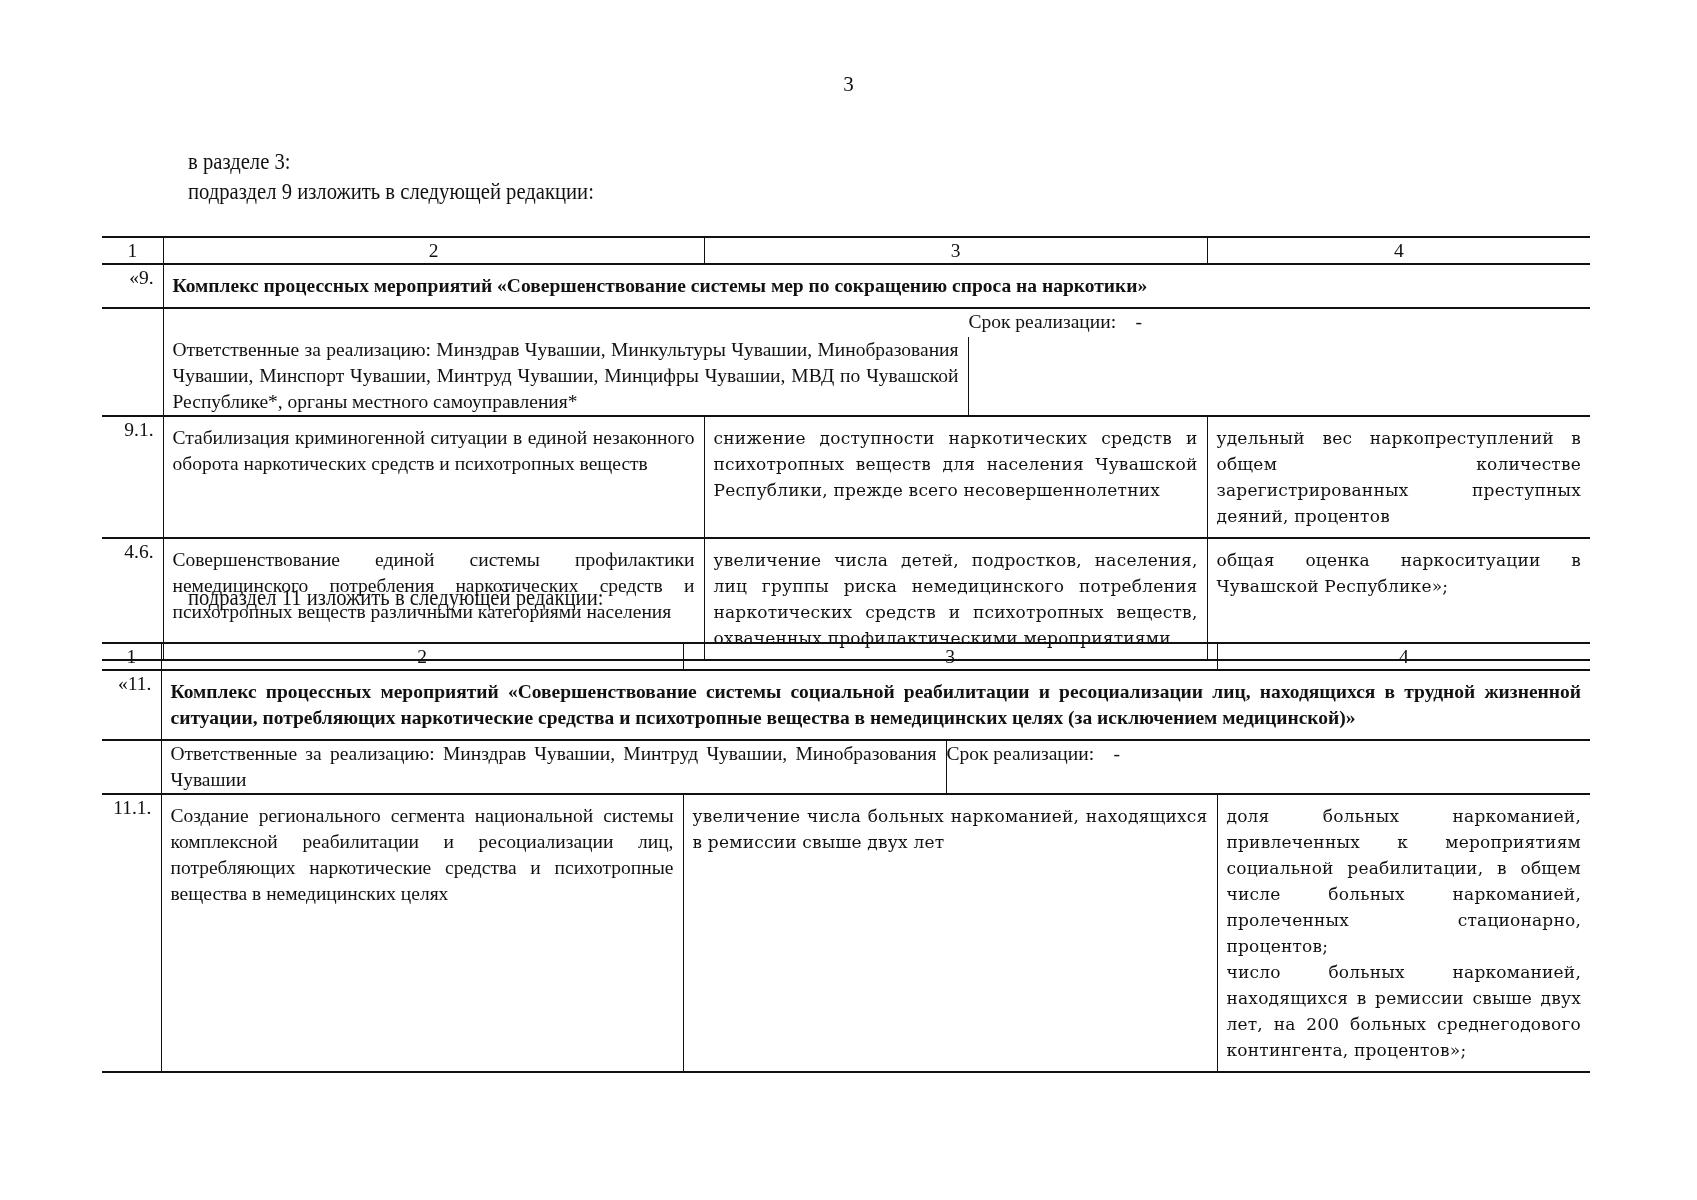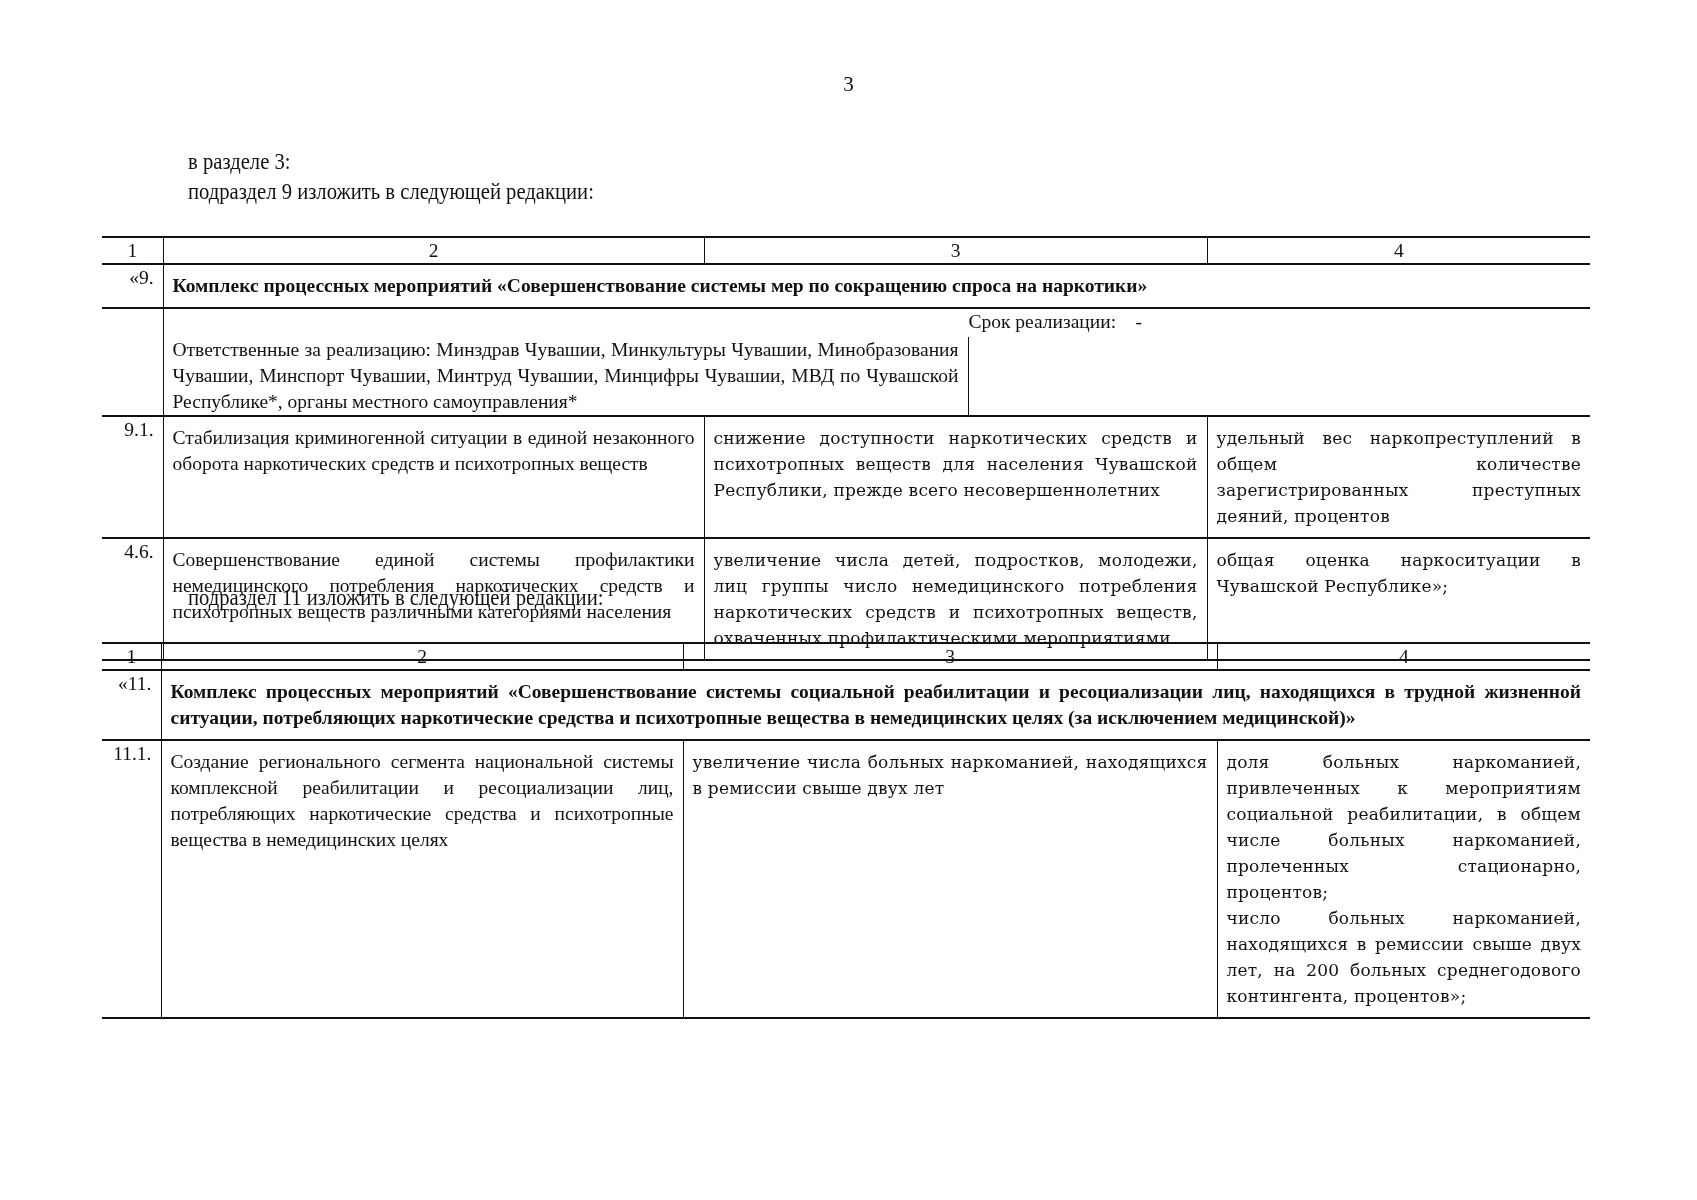--- a/index.html
+++ b/index.html
@@ -75,21 +75,21 @@
   </tr>
   <tr class="row">
     <td>9.1.</td>
     <td class="just">Стабилизация криминогенной ситуации в единой незаконного оборота наркотических средств и психотропных веществ</td>
     <td class="just wide">снижение доступности наркотических средств и психотропных веществ для населения Чувашской Республики, прежде всего несовершеннолетних</td>
     <td class="just wide">удельный вес наркопреступлений в общем количестве зарегистрированных преступных деяний, процентов</td>
   </tr>
   <tr class="last">
     <td>4.6.</td>
     <td class="just">Совершенствование единой системы профилактики немедицинского потребления наркотических средств и психотропных веществ различными категориями населения</td>
-    <td class="just wide">увеличение числа детей, подростков, молодежи, лиц группы число немедицинского потребления наркотических средств и психотропных веществ, охваченных профилактическими мероприятиями</td>
+    <td class="just wide">увеличение числа детей, подростков, населения, лиц группы риска немедицинского потребления наркотических средств и психотропных веществ, охваченных профилактическими мероприятиями</td>
     <td class="just wide">общая оценка наркоситуации в Чувашской Республике»;</td>
   </tr>
 </tbody>
   </table>
 
 <div class="intro" style="top:582px;">подраздел 11 изложить в следующей редакции:</div>
 
 <table class="doc" style="top:642px;">
   <colgroup>
     <col style="width:59px">
@@ -101,20 +101,29 @@
       <tr class="head">
     <td>1</td>
     <td>2</td>
     <td>3</td>
     <td>4</td>
   </tr>
   <tr class="title">
     <td>«11.</td>
     <td class="title" colspan="3">Комплекс процессных мероприятий «Совершенствование системы социальной реабилитации и ресоциализации лиц, находящихся в трудной жизненной ситуации, потребляющих наркотические средства и психотропные вещества в немедицинских целях (за исключением медицинской)»</td>
   </tr>
+  <tr class="row">
+    <td></td>
+    <td class="resp-cell" colspan="3">
+      <div class="resp-wrap">
+        <div class="resp-left" style="width:785px;">Ответственные за реализацию: Минздрав Чувашии, Минтруд Чувашии, Минобразования Чувашии</div>
+        <div class="resp-right">Срок реализации:    -</div>
+      </div>
+    </td>
+  </tr>
   <tr class="last">
     <td>11.1.</td>
     <td class="just">Создание регионального сегмента национальной системы комплексной реабилитации и ресоциализации лиц, потребляющих наркотические средства и психотропные вещества в немедицинских целях</td>
     <td class="just wide">увеличение числа больных наркоманией, находящихся в ремиссии свыше двух лет</td>
     <td class="just wide">
       <div>доля больных наркоманией, привлеченных к мероприятиям социальной реабилитации, в общем числе больных наркоманией, пролеченных стационарно, процентов;</div>
       <div>число больных наркоманией, находящихся в ремиссии свыше двух лет, на 200 больных среднегодового контингента, процентов»;</div>
     </td>
   </tr>
 </tbody>

